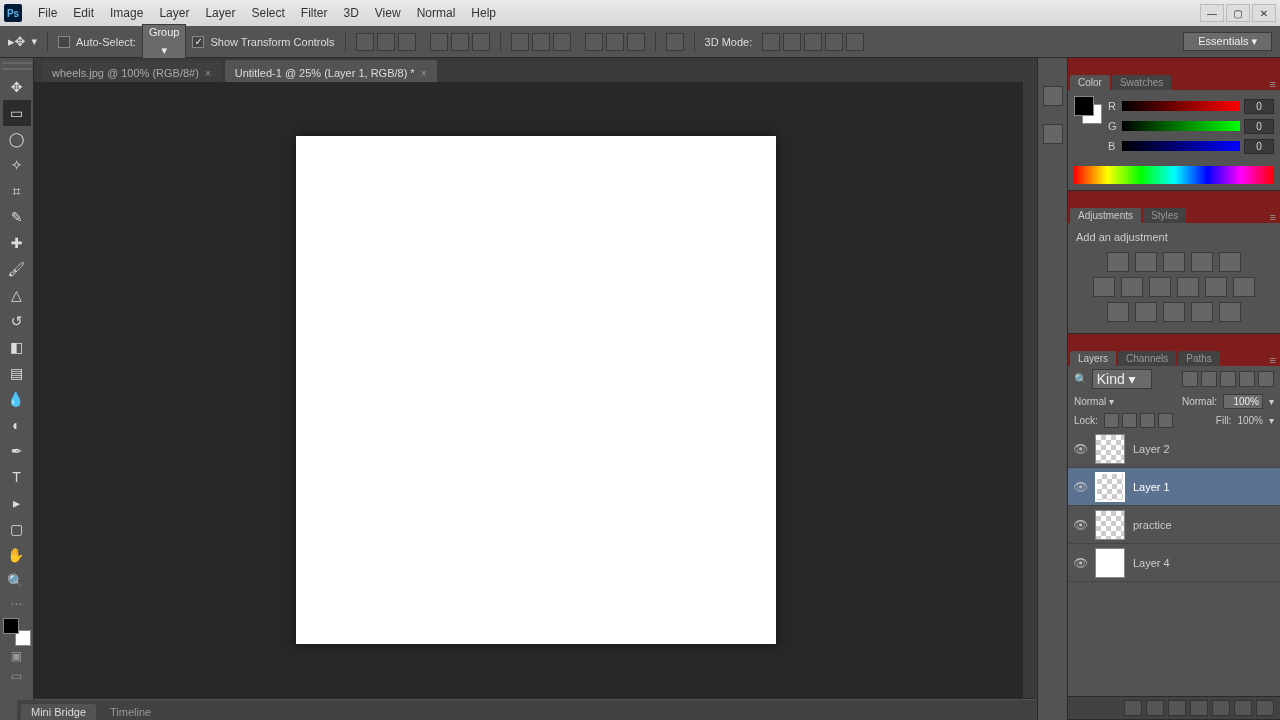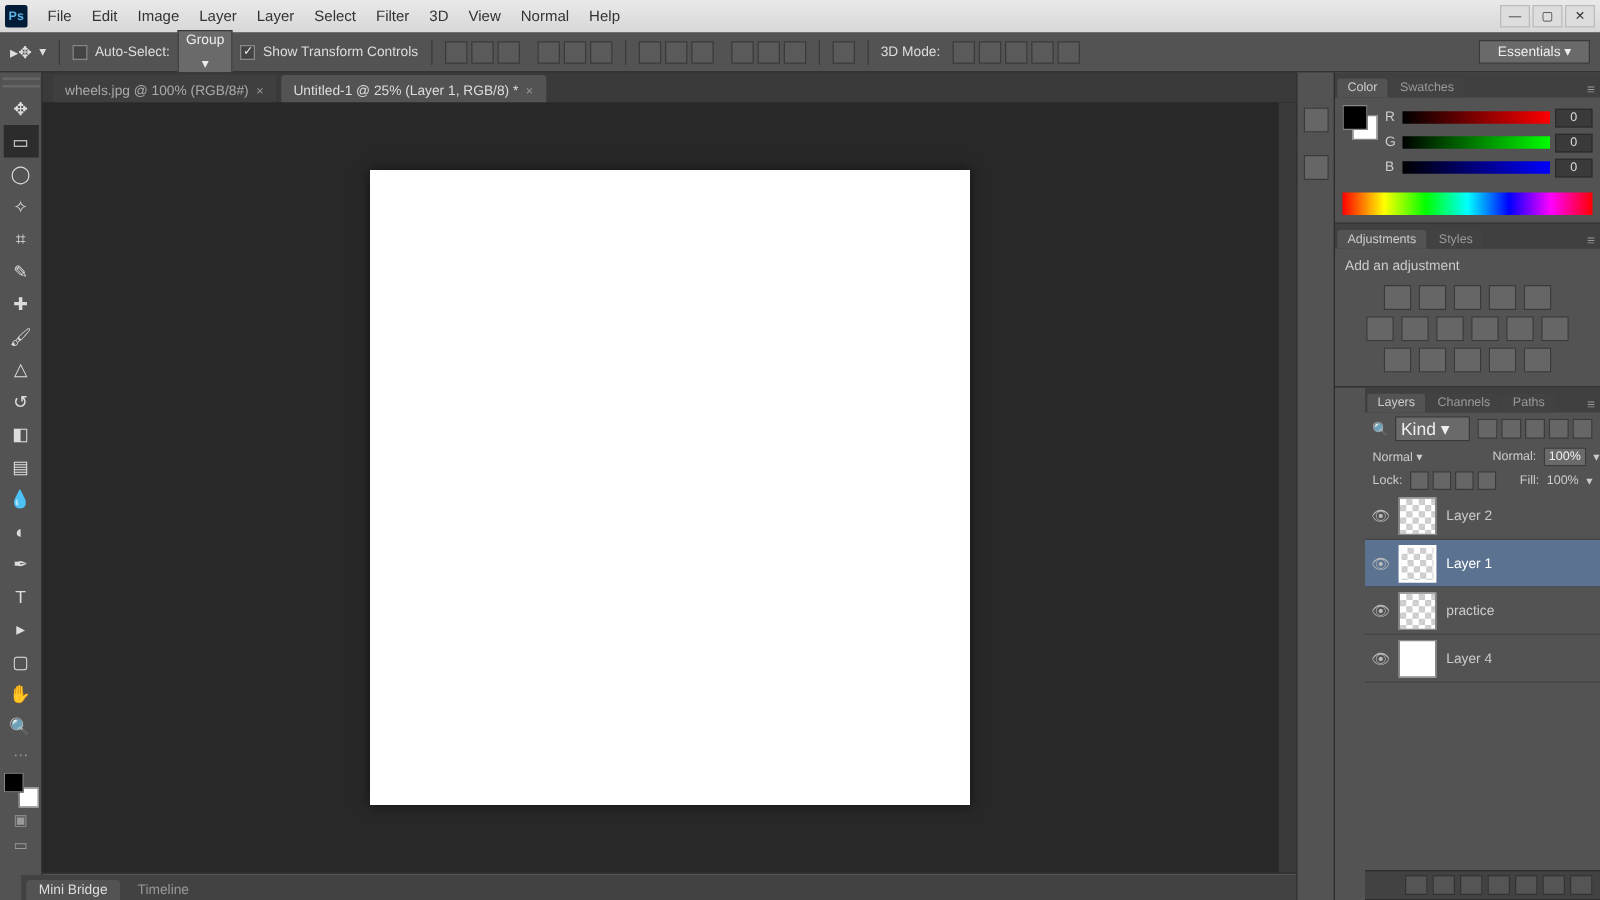--- a/index.html
+++ b/index.html
@@ -50,21 +50,21 @@
 .statusbar { height:22px; background:#535353; border-top:1px solid #2b2b2b; display:flex; align-items:center; padding:0 8px; gap:14px; color:#ccc; font-size:11px; }
 .statusbar .arrow { margin-left:auto; margin-right:auto; }
 
 
 .collapsed-strip { width:30px; background:#535353; border-left:1px solid #2b2b2b; display:flex; flex-direction:column; align-items:center; padding-top:28px; gap:18px; }
 .strip-icon { width:20px; height:20px; background:#666; border:1px solid #3a3a3a; }
 
 
 .panels { width:213px; background:#535353; border-left:1px solid #2b2b2b; display:flex; flex-direction:column; }
 .panel { border-bottom:1px solid #2b2b2b; }
-.ptabs { display:flex; background:#404040; height:20px; align-items:flex-end; }
+.ptabs { display:flex; background:#7f1d1d; height:32px; align-items:flex-end; }
 .ptab { padding:2px 8px; font-size:10px; color:#ccc; background:#535353; border-top-left-radius:2px; border-top-right-radius:2px; margin-left:2px; }
 .ptab.inactive { background:#424242; color:#999; }
 .ptabs .pmenu { margin-left:auto; padding:0 4px; color:#999; }
 .pbody { padding:6px; }
 
 
 .color-body { display:flex; align-items:flex-start; gap:6px; }
 .color-swatch { position:relative; width:28px; height:28px; }
 .color-fg { position:absolute; top:0; left:0; width:20px; height:20px; background:#000; border:1px solid #888; }
 .color-bg { position:absolute; bottom:0; right:0; width:20px; height:20px; background:#fff; border:1px solid #888; }
@@ -77,21 +77,21 @@
 .track.b { background:linear-gradient(90deg,#000,#00f); }
 .srow .val { width:30px; height:15px; background:#3a3a3a; border:1px solid #2b2b2b; color:#ddd; text-align:center; font-size:10px; line-height:13px; }
 .spectrum { height:18px; background:linear-gradient(90deg,#f00,#ff0,#0f0,#0ff,#00f,#f0f,#f00); margin:4px 6px 6px; }
 
 
 .adj-body { font-size:11px; }
 .adj-row { display:flex; gap:6px; justify-content:center; margin:5px 0; }
 .adj-icon { width:22px; height:20px; background:#666; border:1px solid #3a3a3a; }
 
 
-.layers-panel { flex:1; display:flex; flex-direction:column;margin-left:24px; }
+.layers-panel { flex:1; display:flex; flex-direction:column; }
 .lopts { display:flex; align-items:center; gap:4px; padding:3px 6px; }
 .lopts .ddl { background:#6a6a6a; border:1px solid #3a3a3a; color:#eee; font-size:14px; padding:1px 4px; min-width:60px; }
 .lfilters { display:flex; gap:3px; margin-left:auto; }
 .lf { width:16px; height:16px; background:#666; border:1px solid #3a3a3a; }
 .lrow2 { display:flex; align-items:center; gap:6px; padding:2px 6px; font-size:10px; }
 .lrow2 .field { background:#6a6a6a; border:1px solid #3a3a3a; color:#eee; padding:1px 3px; width:40px; text-align:right; }
 .lockrow { display:flex; align-items:center; gap:6px; padding:2px 6px; font-size:10px; }
 .lockicons { display:flex; gap:3px; }
 .lockicons .li { width:15px; height:15px; background:#666; border:1px solid #3a3a3a; }
 .layerlist { flex:1; overflow:auto; }

